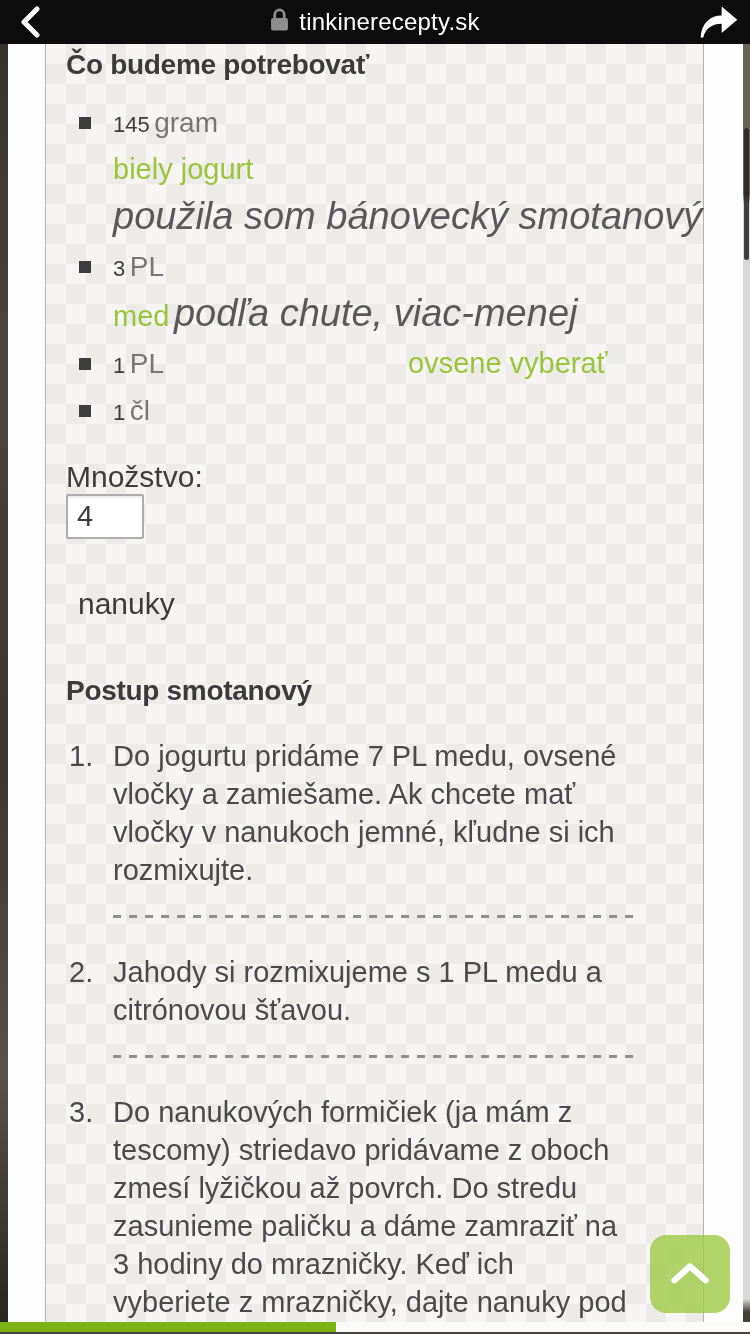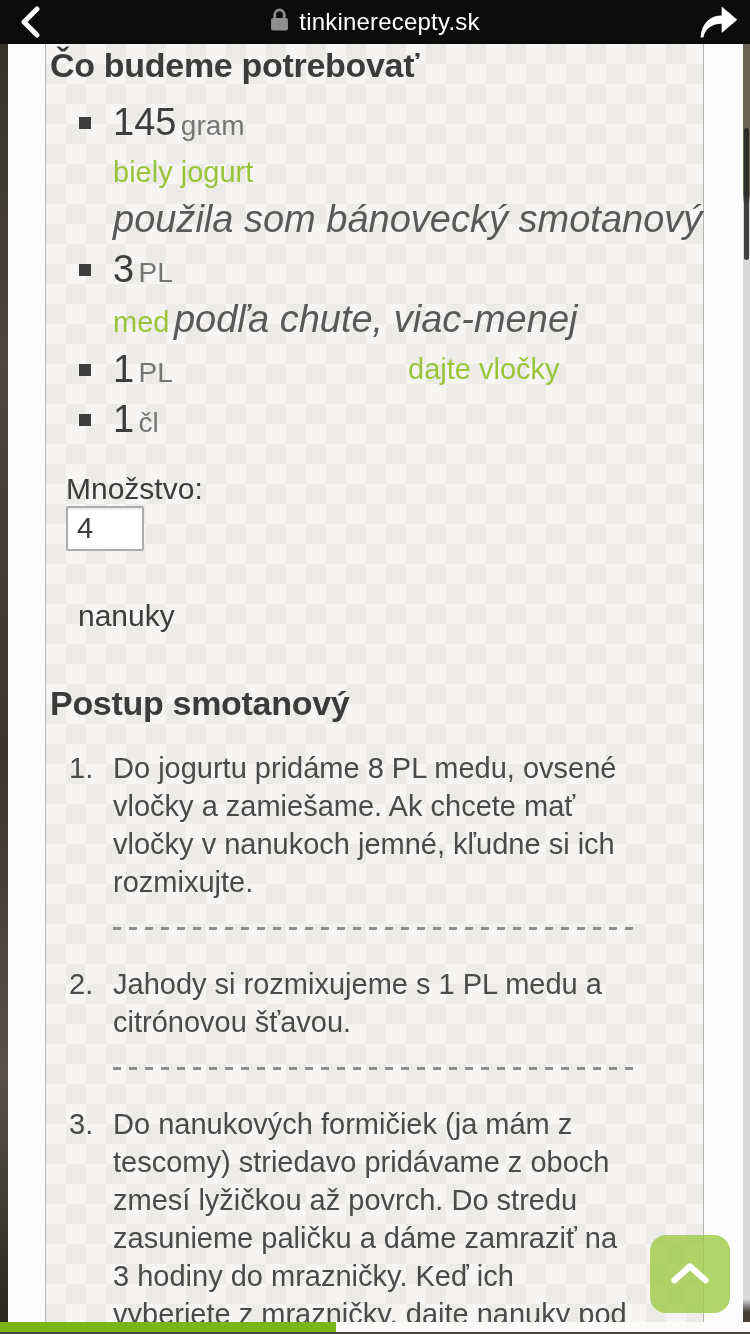--- a/index.html
+++ b/index.html
@@ -52,34 +52,34 @@
     position:absolute; left:45px; top:44px; width:659px; height:1278px; z-index:10;
     border-left:1px solid #b3b3b3; border-right:1px solid #b3b3b3;
     background-color:#f6f5f3;
     background-image:
       linear-gradient(45deg,#edebe8 25%,transparent 25%,transparent 75%,#edebe8 75%),
       linear-gradient(45deg,#edebe8 25%,transparent 25%,transparent 75%,#edebe8 75%);
     background-size:40px 40px;
     background-position:0 0,20px 20px;
   }
   h2.sec-title {
-    font-size:34px; font-weight:bold; color:#3b3b3b; letter-spacing:-0.3px;
-    margin-left:4px; line-height:44px;
+    font-size:28px; font-weight:bold; color:#3b3b3b; letter-spacing:-0.3px;
+    margin-left:20px; line-height:44px;
   }
   .title-ing { margin-top:-1px; }
   .title-steps { margin-top:48px; }
 
   
   ul.ing-list { list-style:none; margin-top:14px; }
   li.ing { position:relative; padding-left:67px; }
   .line { line-height:43px; min-height:43px; position:relative; white-space:nowrap; }
   .bullet {
     position:absolute; left:33px; top:16px; width:12px; height:12px; background:#3d3d3d;
   }
-  .qty { font-size:38px; color:#3d3d3d;margin-top:32px; }
+  .qty { font-size:22px; color:#3d3d3d;margin-top:32px; }
   .unit { font-size:28px; color:#767676; }
   .glink { font-size:29px; color:#9ac43a; text-decoration:none; cursor:pointer; }
   .note { font-size:38px; color:#595959;font-style:italic; }
   .col2 { position:absolute; left:295px; top:0; }
 
   
   .qty-row { display:flex; align-items:flex-start; margin:24px 0 0 20px;flex-direction:column; }
   .qty-label { font-size:30px; color:#3c3c3c; margin-right:14px; }
   .qty-input {
     width:78px; height:45px; font-size:29px; color:#3c3c3c;
@@ -179,21 +179,21 @@
         <a class="glink">med</a>
         <span class="note">podľa chute, viac-menej</span>
       </div>
     </li>
 
     <li class="ing">
       <span class="bullet"></span>
       <div class="line">
         <span class="qty">1</span>
         <span class="unit">PL</span>
-        <a class="glink col2">dajte vločky</a>
+        <a class="glink col2">ovsene vyberať</a>
       </div>
     </li>
 
     <li class="ing">
       <span class="bullet"></span>
       <div class="line">
         <span class="qty">1</span>
         <span class="unit">čl</span>
       </div>
     </li>
@@ -203,21 +203,21 @@
     <label class="qty-label">Množstvo:</label>
     <input class="qty-input" type="text" value="4" style="">
     <span class="qty-unit">nanuky</span>
   </div>
 
   <h2 class="sec-title title-steps">Postup smotanový</h2>
 
   <ol class="steps">
     <li class="step">
       <span class="step-num">1.</span>
-      <p class="step-text">Do jogurtu pridáme 8 PL medu, ovsené
+      <p class="step-text">Do jogurtu pridáme 7 PL medu, ovsené
 vločky a zamiešame. Ak chcete mať
 vločky v nanukoch jemné, kľudne si ich
 rozmixujte.</p>
       <div class="dashed-sep"></div>
     </li>
     <li class="step">
       <span class="step-num">2.</span>
       <p class="step-text">Jahody si rozmixujeme s 1 PL medu a
 citrónovou šťavou.</p>
       <div class="dashed-sep"></div>

